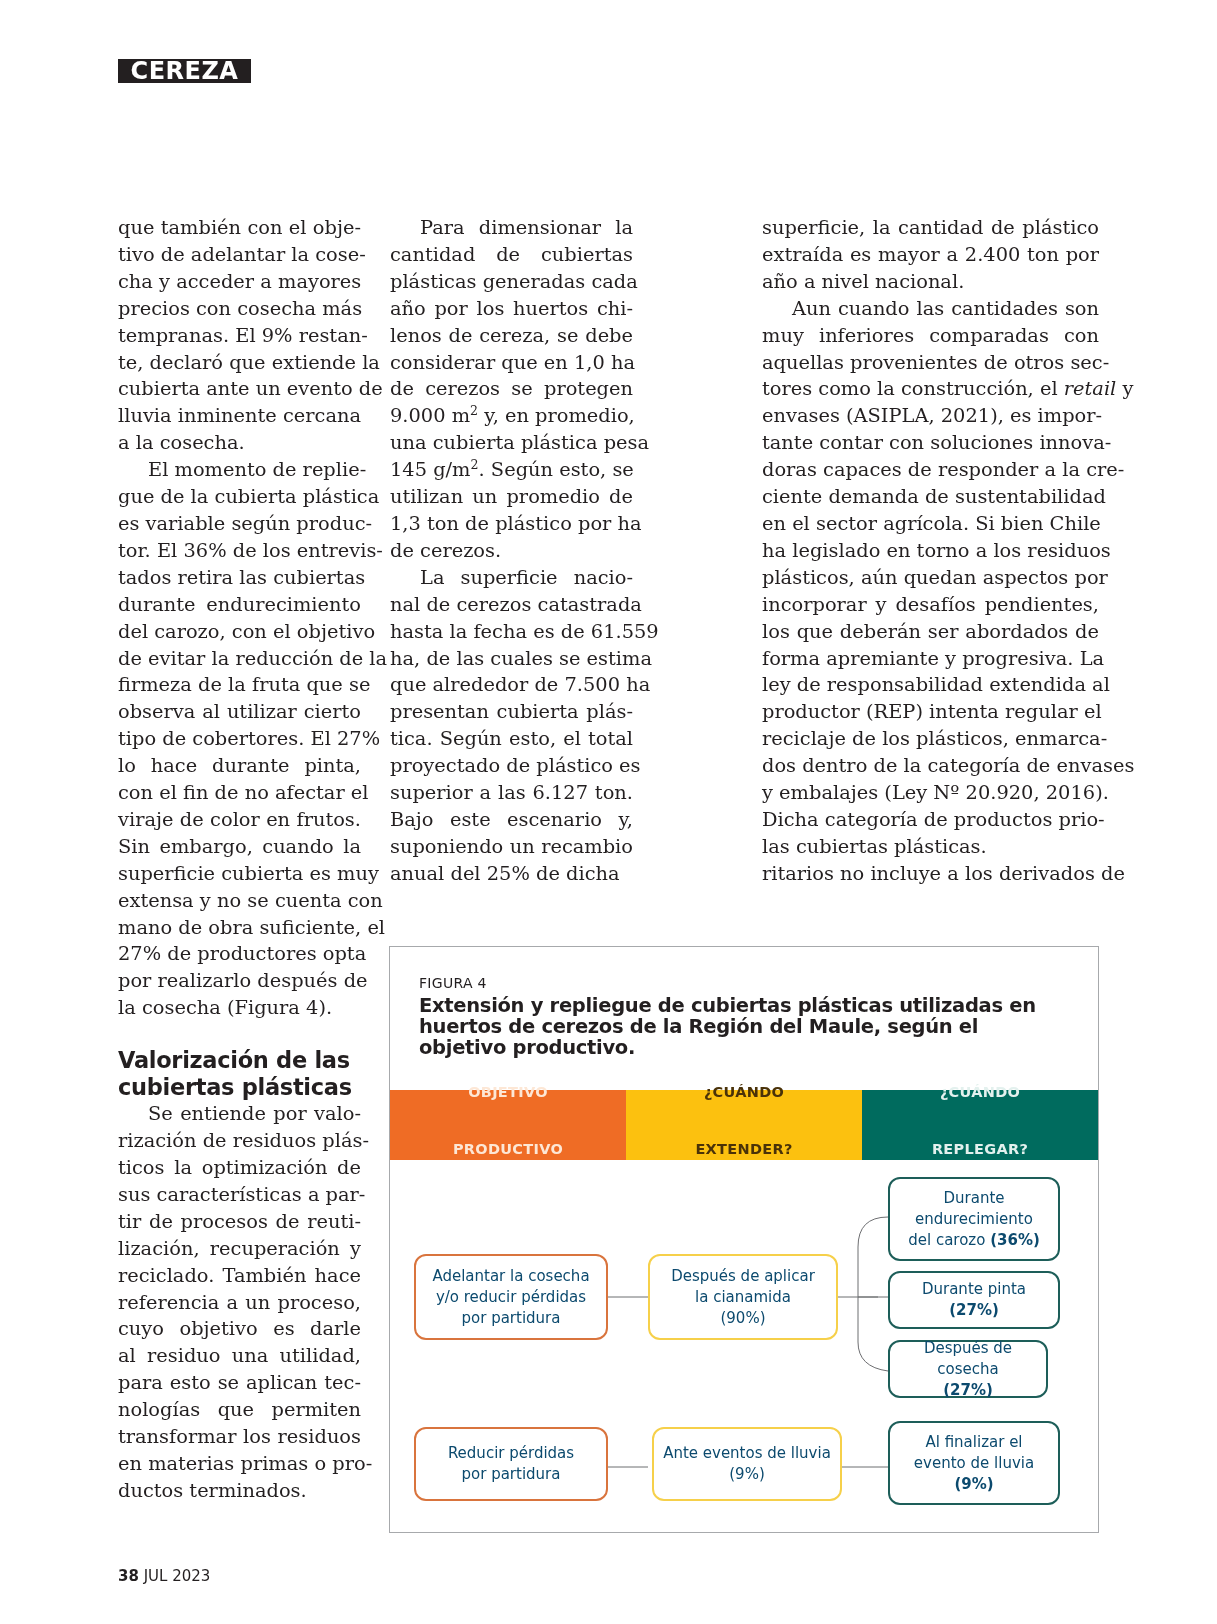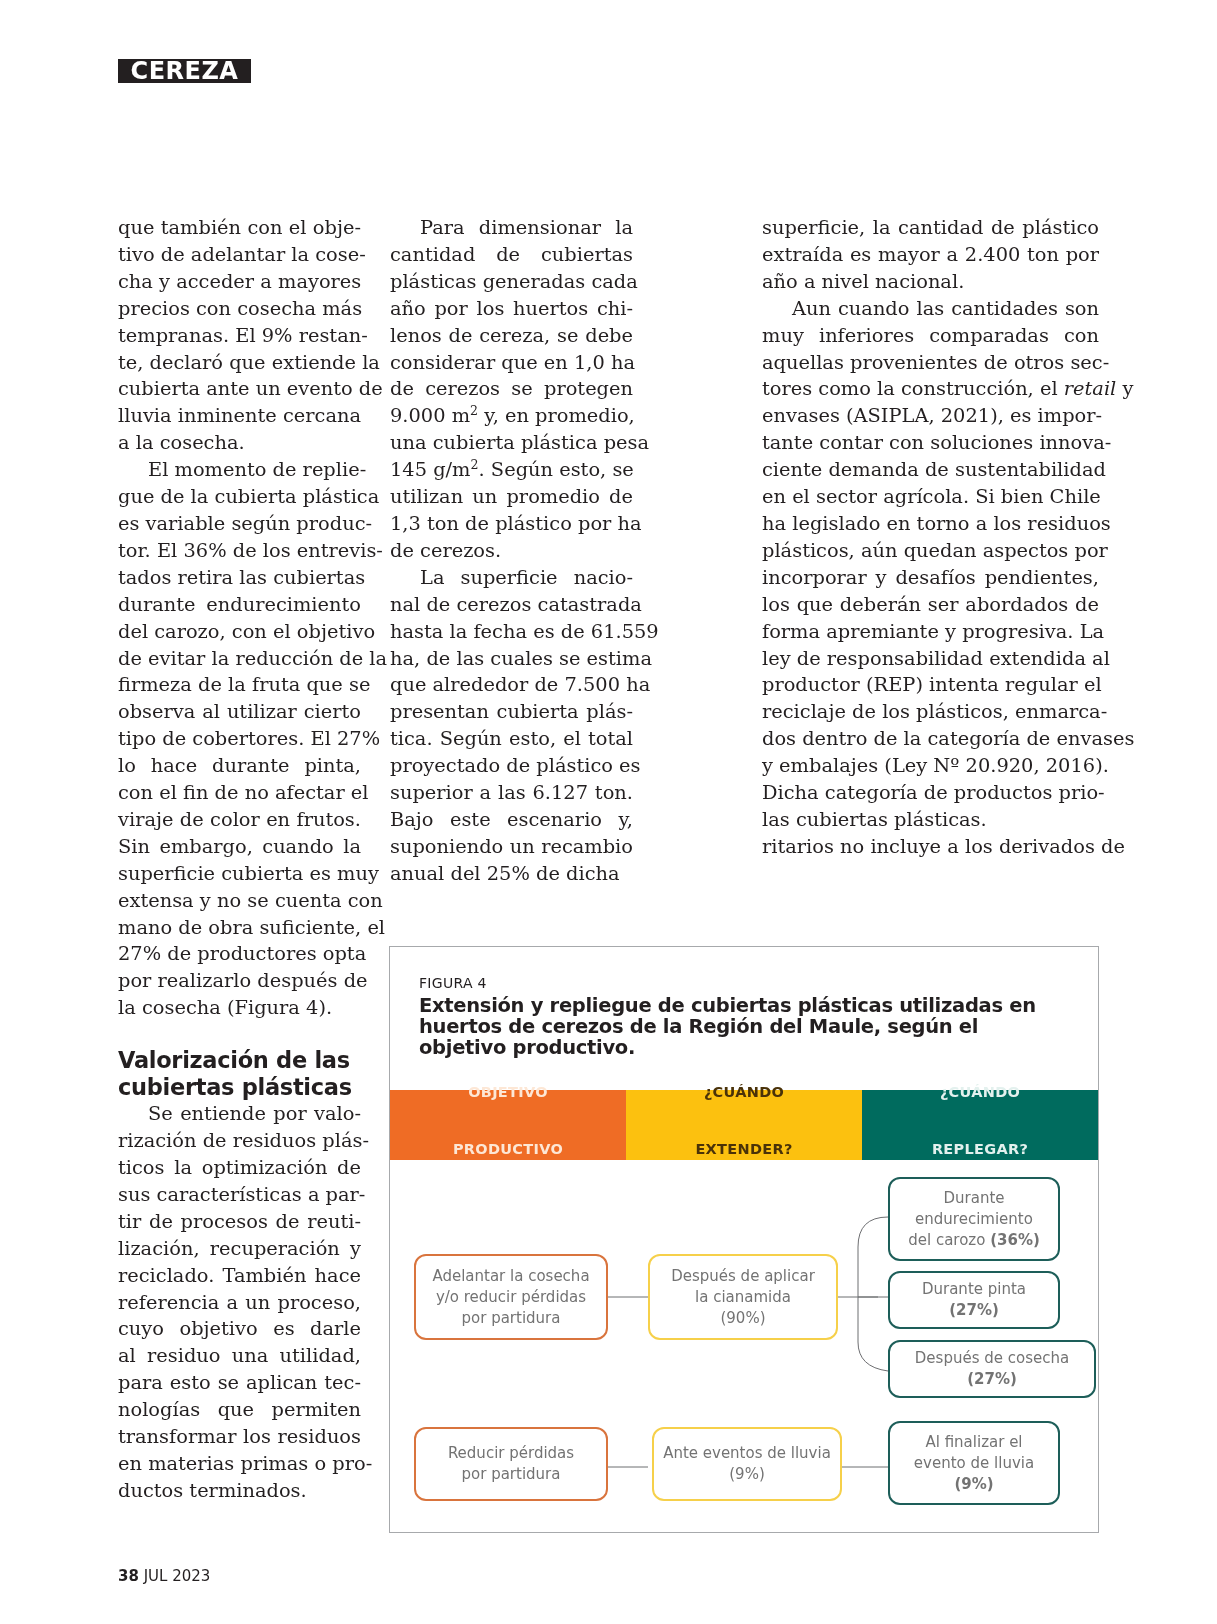--- a/index.html
+++ b/index.html
@@ -41,21 +41,21 @@
     flex: 1; display: flex; flex-direction: column; align-items: center; justify-content: flex-end;
     font-weight: bold; font-size: 14.5px; line-height: 21px; text-align: center; letter-spacing: 0.3px; gap: 36px;
   }
   .hcell.orange { background: #ef6c25; color: #fde7d5; }
   .hcell.yellow { background: #fcc10f; color: #4a3208; }
   .hcell.teal { background: #006b5e; color: #e3f1ee; }
 
   .node {
     position: absolute; border-radius: 12px; background: #fff;
     display: flex; flex-direction: column; align-items: center; justify-content: center;
-    text-align: center; font-size: 15px; line-height: 21px; color: #737373; padding: 2px 6px;
+    text-align: center; font-size: 15px; line-height: 21px; color: #0c4a6e; padding: 2px 6px;
   }
   .node.orange { border: 2.5px solid #d9743d; }
   .node.yellow { border: 2.5px solid #f6d04a; }
   .node.teal { border: 2.5px solid #1d5e59; }
   .node b { font-weight: bold; }
 
   .connectors { position: absolute; left: 0; top: 0; width: 708px; height: 585px; pointer-events: none; }
 
   .folio { position: absolute; left: 118px; top: 1567px; font-family: "DejaVu Sans", sans-serif; font-size: 15px; color: #231f20; }
   .folio .pg { font-weight: bold; }
@@ -159,20 +159,21 @@
       <span class="line last">año a nivel nacional.</span>
     </div>
   <div>
     <span class="line ind">Aun cuando las cantidades son</span>
     <span class="line">muy inferiores comparadas con</span>
     <span class="line">aquellas provenientes de otros sec-</span>
     <span class="line"><span>tores como la construcción, el </span><i>retail</i><span> y</span></span>
     <div id="c3p2rest">
         <span class="line">envases (ASIPLA, 2021), es impor-</span>
         <span class="line">tante contar con soluciones innova-</span>
+        <span class="line">doras capaces de responder a la cre-</span>
         <span class="line">ciente demanda de sustentabilidad</span>
         <span class="line">en el sector agrícola. Si bien Chile</span>
         <span class="line">ha legislado en torno a los residuos</span>
         <span class="line">plásticos, aún quedan aspectos por</span>
         <span class="line">incorporar y desafíos pendientes,</span>
         <span class="line">los que deberán ser abordados de</span>
         <span class="line">forma apremiante y progresiva. La</span>
         <span class="line">ley de responsabilidad extendida al</span>
         <span class="line">productor (REP) intenta regular el</span>
         <span class="line">reciclaje de los plásticos, enmarca-</span>
@@ -225,21 +226,21 @@
   </div>
   <div class="node teal" style="left:498px; top:230px; width:172px; height:84px;">
     <span>Durante</span>
     <span>endurecimiento</span>
     <span><span>del carozo </span><b>(36%)</b></span>
   </div>
   <div class="node teal" style="left:498px; top:324px; width:172px; height:58px;">
     <span>Durante pinta</span>
     <b>(27%)</b>
   </div>
-  <div class="node teal" style="left:498px; top:393px; width:208px; height:58px;">
+  <div class="node teal" style="left:498px; top:393px; width:160px; height:58px;">
     <span>Después de cosecha</span>
     <b>(27%)</b>
   </div>
 
   <div class="node orange" style="left:24px; top:480px; width:194px; height:74px;">
     <span>Reducir pérdidas</span>
     <span>por partidura</span>
   </div>
   <div class="node yellow" style="left:262px; top:480px; width:190px; height:74px;">
     <span>Ante eventos de lluvia</span>

